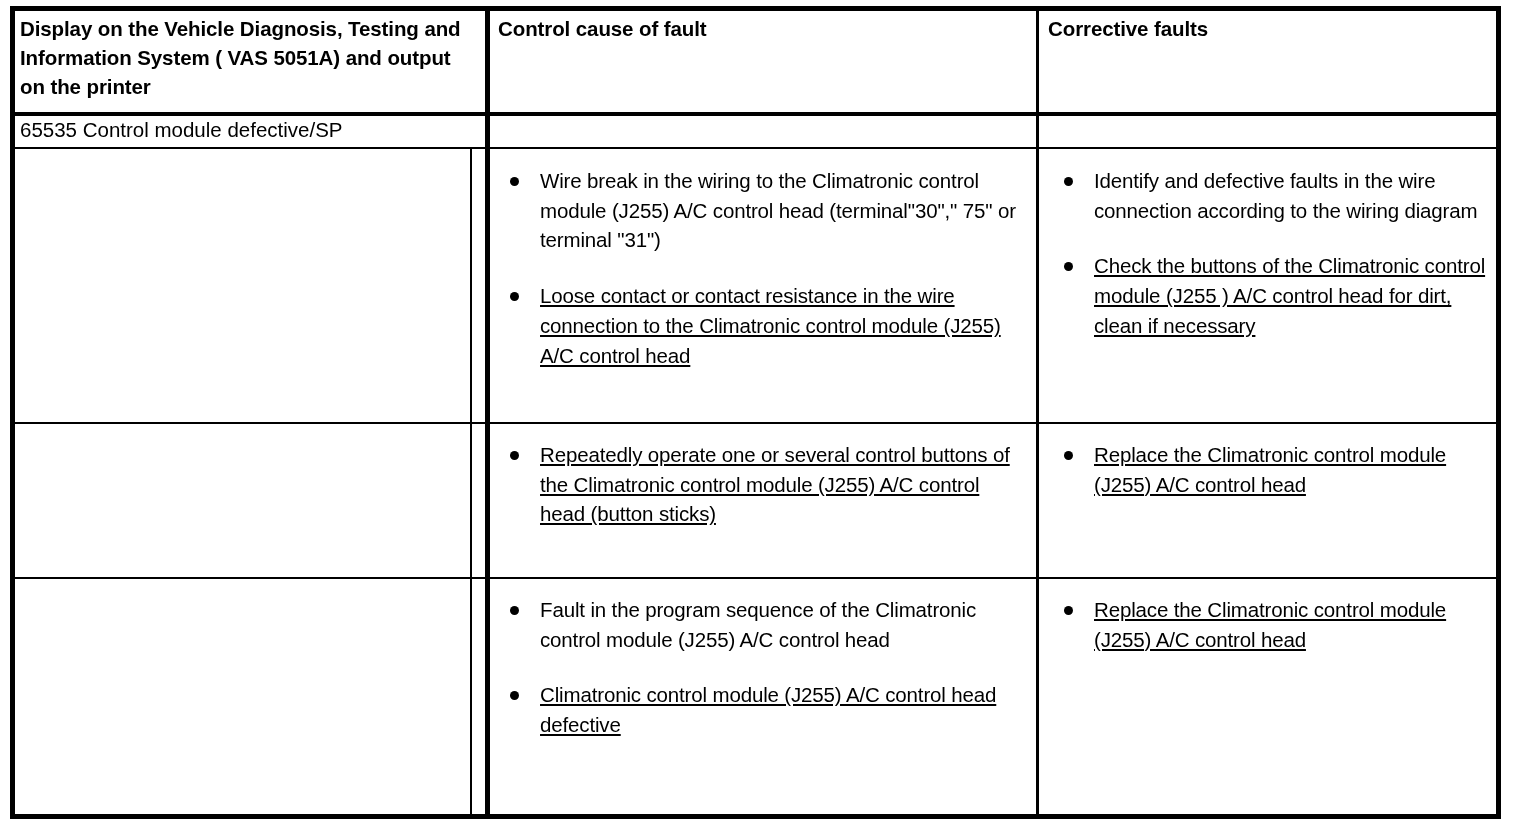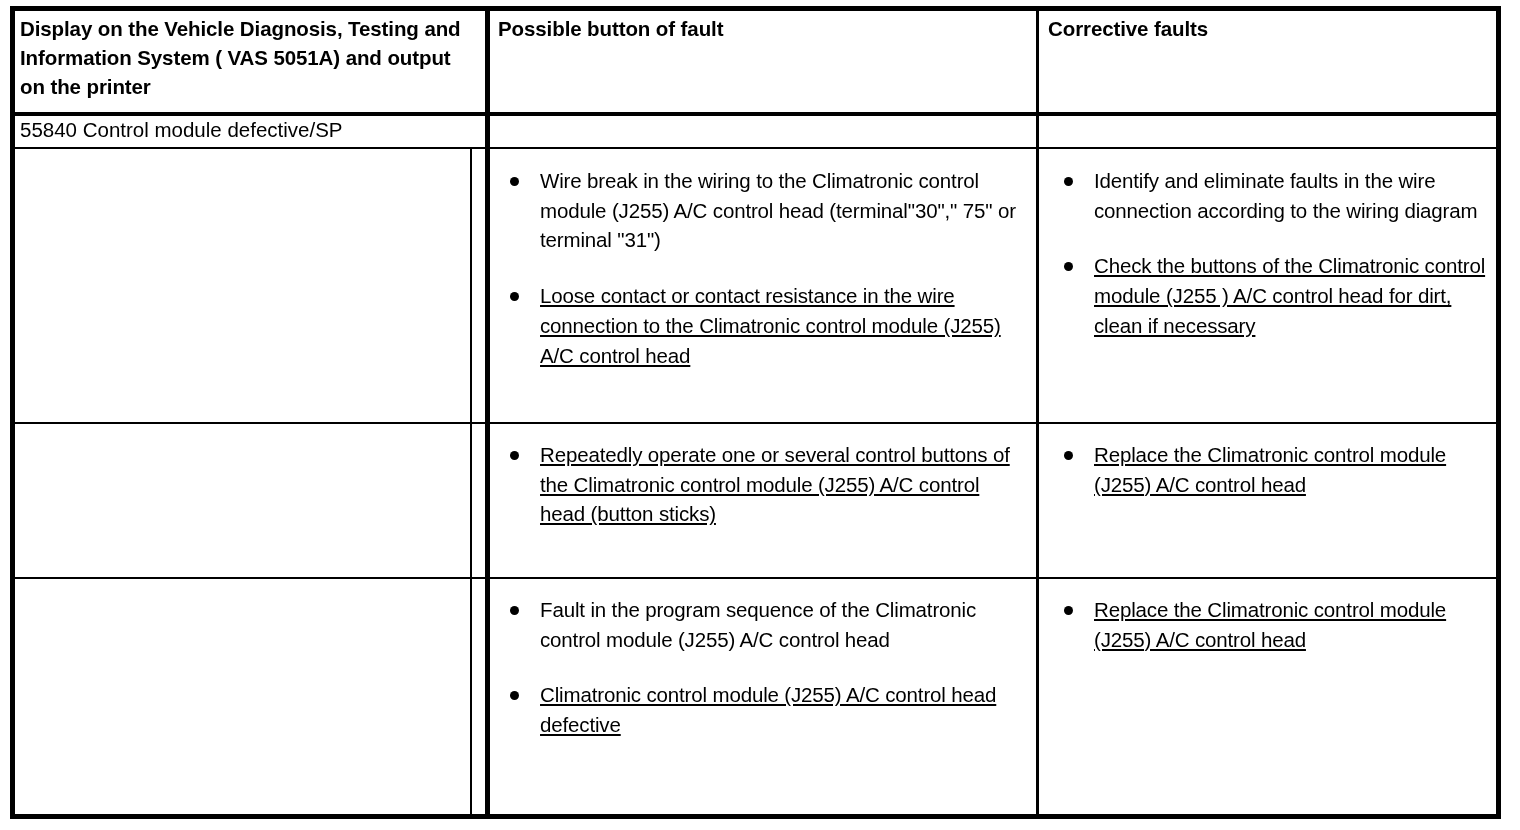--- a/index.html
+++ b/index.html
@@ -114,30 +114,30 @@
       <col class="c-cause">
       <col class="c-action">
     </colgroup>
     <tbody>
 
       <tr style="height:106px;">
         <td colspan="2">
           <div class="cell-pad hdr-text">Display on the Vehicle Diagnosis, Testing and Information System ( VAS 5051A) and output on the printer</div>
         </td>
         <td>
-          <div class="cell-pad hdr-text">Possible button of fault</div>
+          <div class="cell-pad hdr-text">Control cause of fault</div>
         </td>
         <td>
           <div class="cell-pad hdr-text">Corrective faults</div>
         </td>
       </tr>
 
       <tr style="height:34px;">
         <td colspan="2">
-          <div class="cell-pad code-text" style="padding-top:5px;">55840 Control module defective/SP</div>
+          <div class="cell-pad code-text" style="padding-top:5px;">65535 Control module defective/SP</div>
         </td>
         <td>
           <div class="cell-pad code-text"></div>
         </td>
         <td>
           <div class="cell-pad code-text"></div>
         </td>
       </tr>
 
       <tr style="height:274px;margin-left:32px;">
@@ -157,21 +157,21 @@
                 <span>Loose contact or contact resistance in the wire connection to the Climatronic control module (J255) A/C control head</span>
               </li>
             </ul>
           </div>
         </td>
         <td class="action-cell">
           <div class="cell-pad">
             <ul class="bullets">
               <li>
                 <span class="dot"></span>
-                <span>Identify and eliminate faults in the wire connection according to the wiring diagram</span>
+                <span>Identify and defective faults in the wire connection according to the wiring diagram</span>
               </li>
               <li>
                 <span class="dot"></span>
                 <span>Check the buttons of the Climatronic control module (J255 ) A/C control head for dirt, clean if necessary</span>
               </li>
             </ul>
           </div>
         </td>
       </tr>
 

